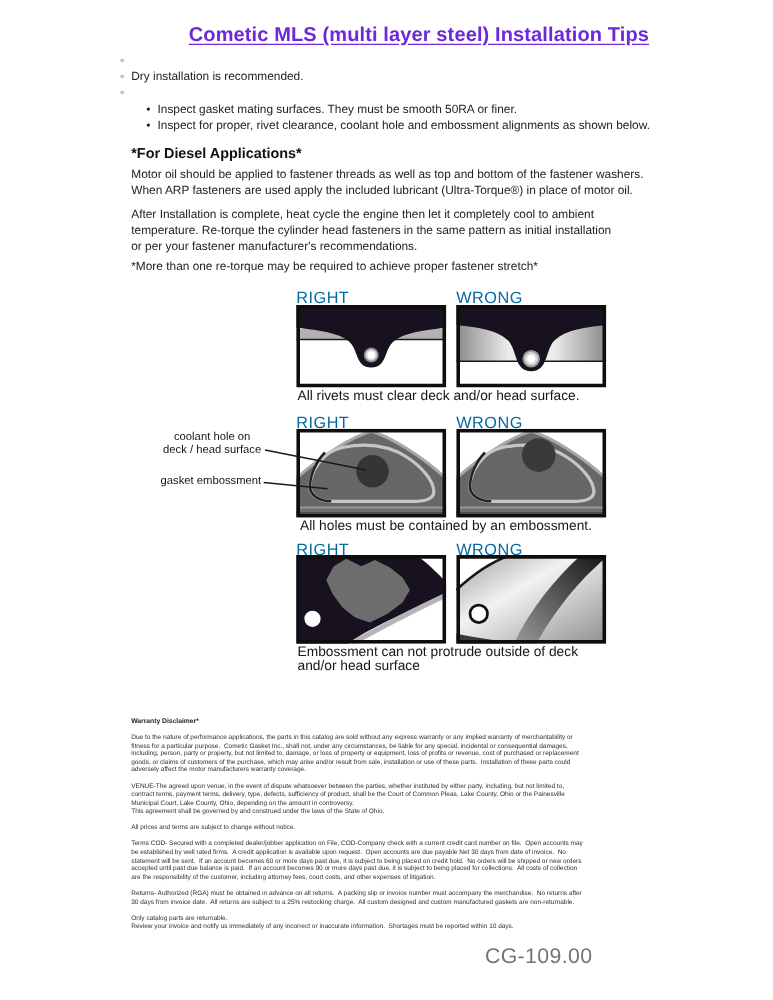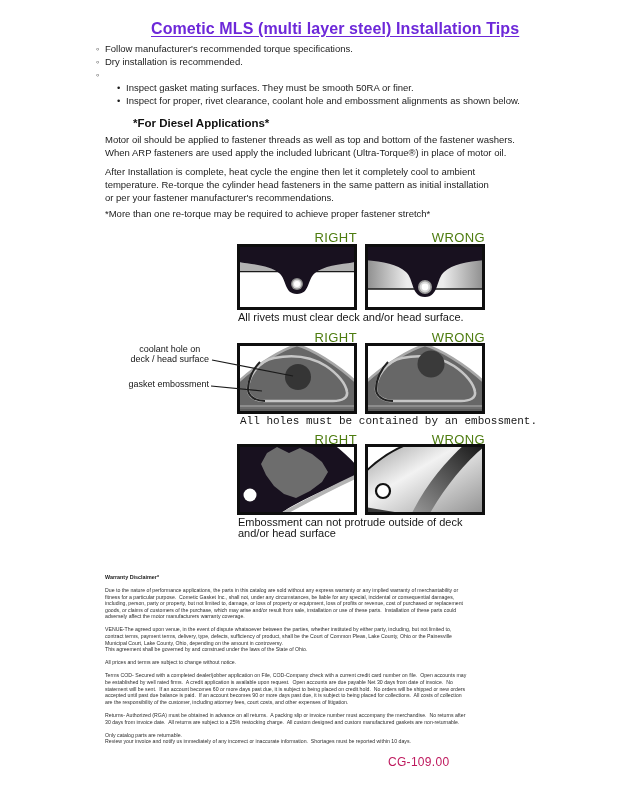--- a/index.html
+++ b/index.html
@@ -9,48 +9,47 @@
   }
   .abs{position:absolute;}
   .doc-title{
     left:105px;top:20px;font-size:16px;font-weight:bold;color:#6d28d9;
     text-decoration:underline;text-underline-offset:2px;letter-spacing:0.1px;margin-left:46px;
   }
   .bullets{left:96px;top:42px;font-size:9.5px;line-height:13px;color:#1c1c1c;}
   .b-row{display:flex;align-items:flex-start;}
   .b-row.sub{margin-left:21px;}
   .b-glyph{width:9px;flex:0 0 9px;text-align:left;}
-  .section-head{left:105px;top:117px;font-size:11.5px;font-weight:bold;color:#111;margin-left:28px;}
+  .section-head{left:105px;top:117px;font-size:11.5px;font-weight:bold;color:#111;}
   .para{left:105px;width:470px;font-size:9.5px;line-height:13.2px;white-space:pre-wrap;color:#1c1c1c;}
   .p1{top:133px;} .p2{top:165px;} .p3{top:207px;}
-  .dg-head{width:120px;text-align:right;font-size:13px;letter-spacing:0.4px;color:#4d7c0f;}
+  .dg-head{width:120px;text-align:left;font-size:13px;letter-spacing:0.4px;color:#0369a1;}
   .col-l{left:237px;} .col-r{left:365px;}
   .hr1{top:230px;} .hr2{top:330px;} .hr3{top:432px;}
   .panel{width:120px;}
   .pr1{top:244px;height:66px;} .pr2{top:343px;height:71px;} .pr3{top:444px;height:71px;}
   .panel svg{display:block;}
   .caption{font-size:11px;line-height:10.5px;color:#161616;white-space:pre-line;}
-  .cap1{left:238px;top:312px;} .cap2{left:240px;top:416px;font-family:Liberation Mono, monospace;} .cap3{left:238px;top:517px;}
+  .cap1{left:238px;top:312px;} .cap2{left:240px;top:416px;} .cap3{left:238px;top:517px;}
   .ann{right:409px;text-align:center;font-size:9px;line-height:10px;color:#161616;white-space:pre-line;}
   .ann1{top:344px;} .ann2{top:379px;}
   .ann-overlay{left:105px;top:340px;pointer-events:none;}
   .legal{left:105px;top:574px;width:448px;color:#2e2e2e;}
   .legal-head{font-size:5.4px;font-weight:bold;margin:0 0 7px 0;color:#222;}
   .legal p{font-size:5.2px;line-height:6.6px;margin:0 0 6.5px 0;white-space:pre-wrap;}
-  .page-code{left:388px;top:755px;font-size:12px;letter-spacing:0.3px;color:#be185d;}
+  .page-code{left:388px;top:755px;font-size:17px;letter-spacing:0.3px;color:#737373;}
 </style>
 </head>
 <body>
 
 <div class="abs doc-title">Cometic MLS (multi layer steel) Installation Tips</div>
 
 <div class="abs bullets">
   <div class="b-row">
     <span class="b-glyph">◦</span>
-    <span>Follow manufacturer's recommended torque specifications.</span>
   </div>
   <div class="b-row">
     <span class="b-glyph">◦</span>
     <span>Dry installation is recommended.</span>
   </div>
   <div class="b-row">
     <span class="b-glyph">◦</span>
   </div>
   <div class="b-row sub">
     <span class="b-glyph">•</span>

